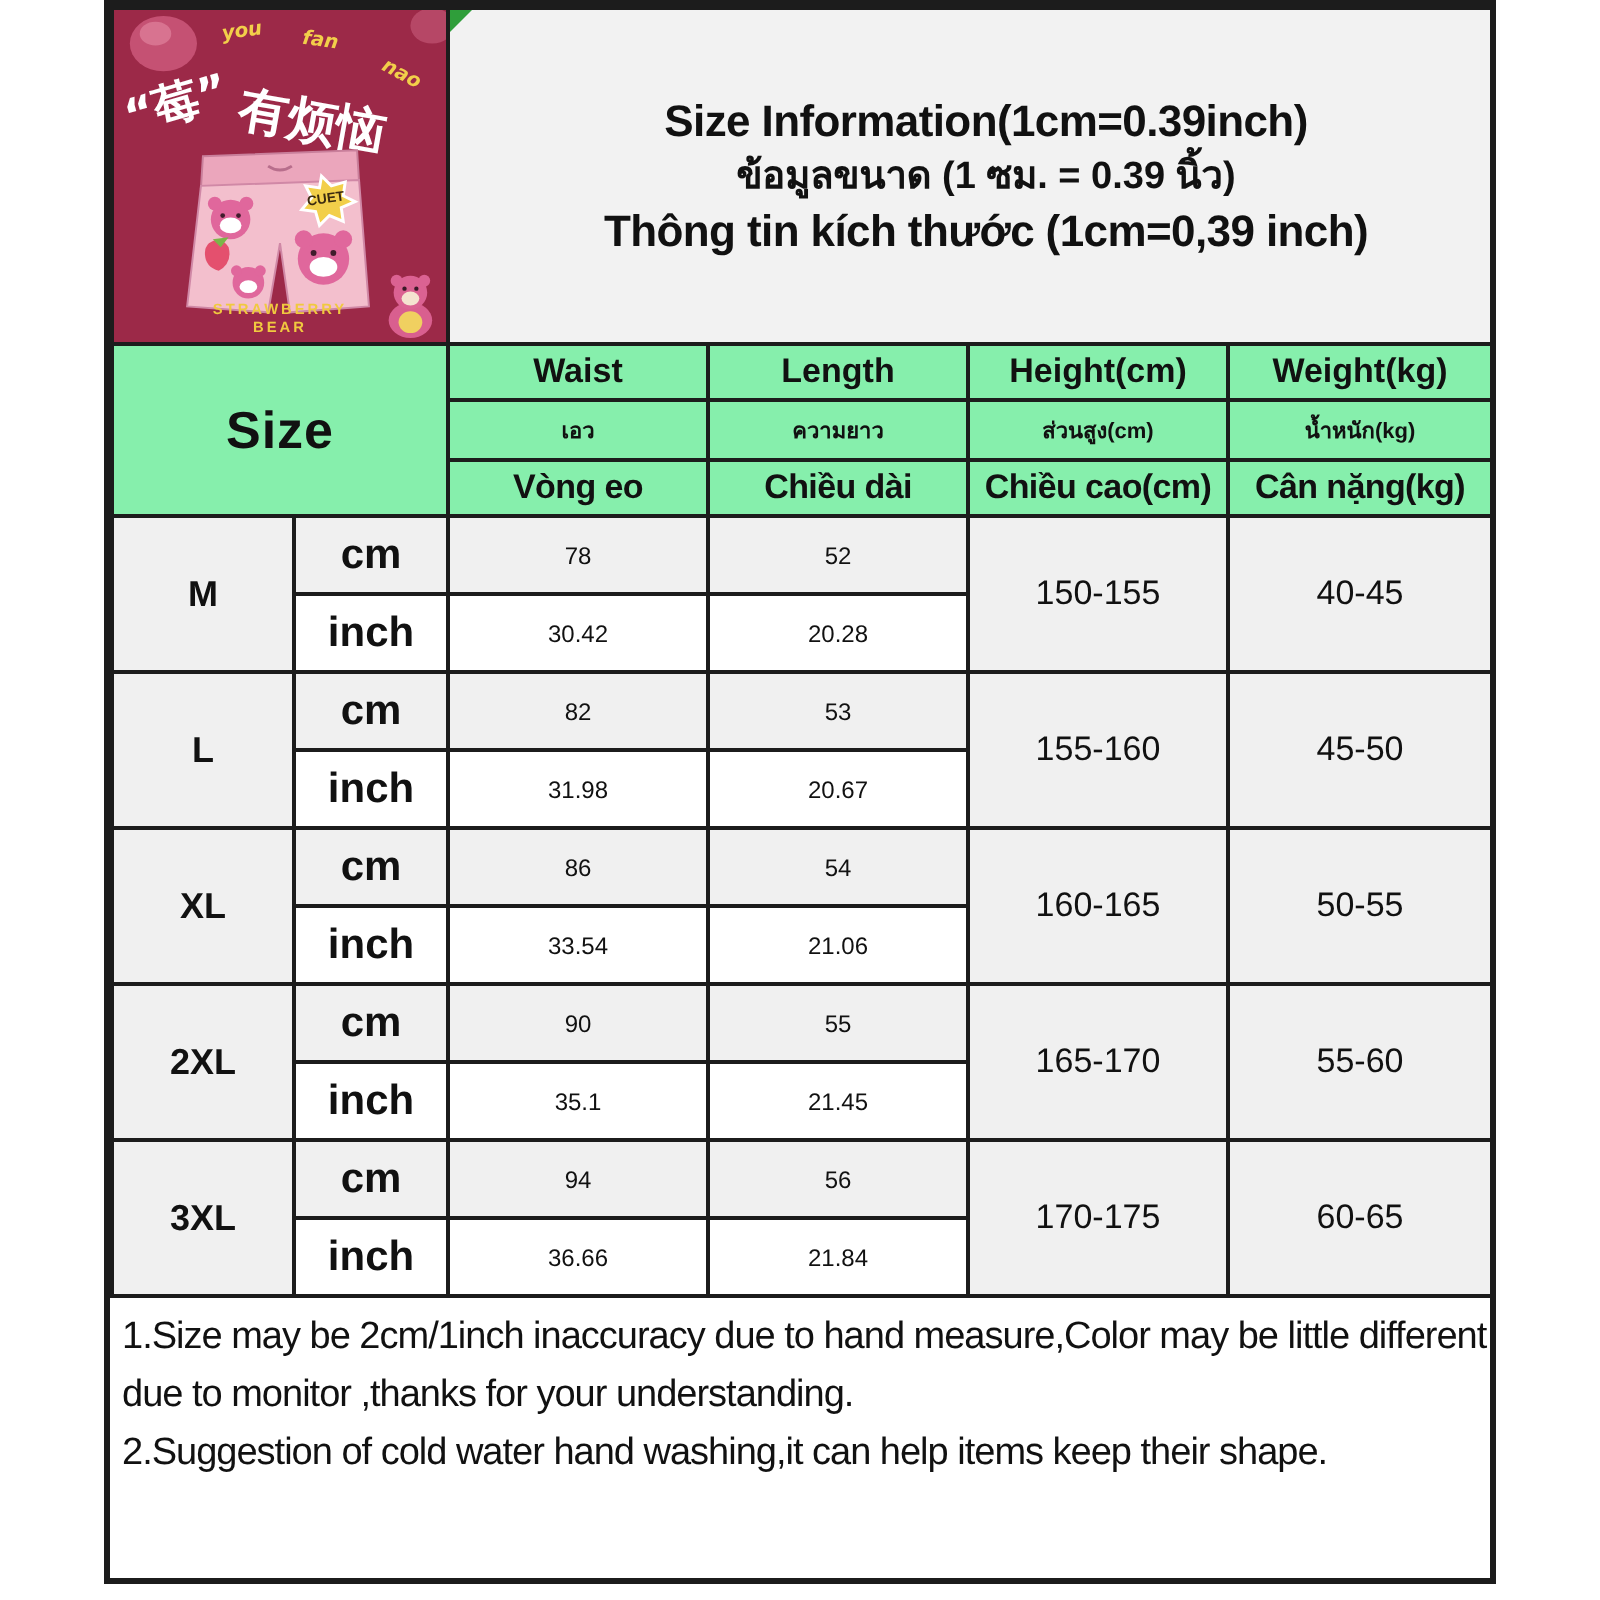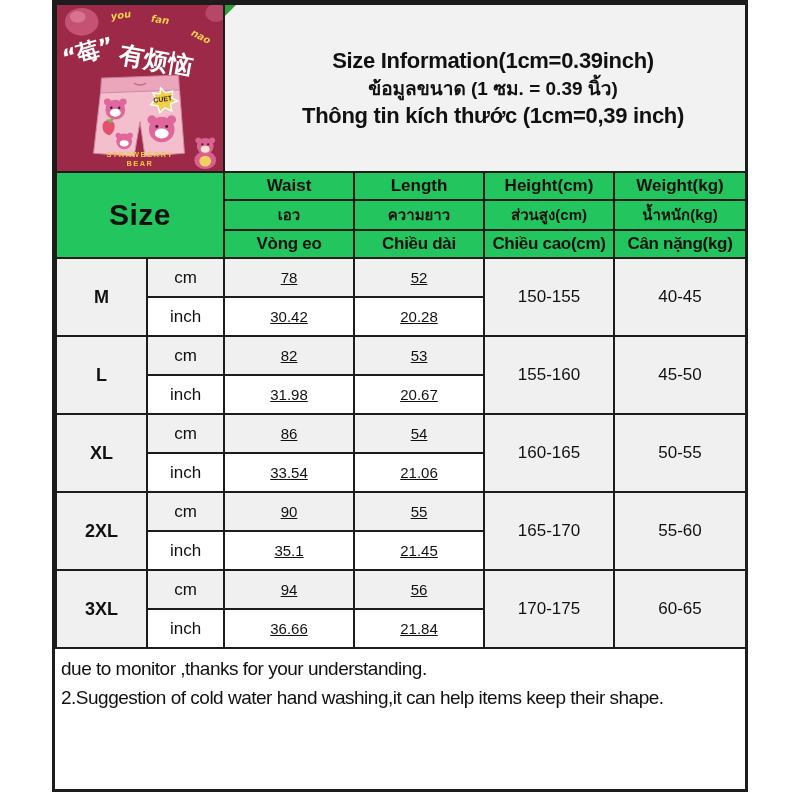--- a/index.html
+++ b/index.html
@@ -22,33 +22,33 @@
   .img-cell svg { display: block; width: 100%; height: 100%; }
   .title-cell { background: #f2f2f2; position: relative; padding-left: 16px; }
   .title-en, .title-vi { font-weight: bold; font-size: 22px; line-height: 28px; letter-spacing: -0.3px; }
   .title-th { font-weight: bold; font-size: 19px; line-height: 27px; }
   .err-triangle {
     position: absolute; left: 0; top: 0; width: 0; height: 0;
     border-top: 11px solid #2f9e3a; border-right: 11px solid transparent;
   }
 
   
-  .hdr { background: #22c55e; font-weight: bold; }
-  .size-hdr { font-size: 30px; letter-spacing: 0.5px; }
+  .hdr { background: #86efac; font-weight: bold; }
+  .size-hdr { font-size: 26px; letter-spacing: 0.5px; }
   .hdr-en { font-size: 17px; }
-  .hdr-th { font-size: 15px; }
+  .hdr-th { font-size: 11px; }
   .hdr-vi { font-size: 17px; letter-spacing: -0.3px; }
 
   
   .size-lbl { background: #d8d8d8; font-weight: bold; font-size: 18px; }
-  .unit-lbl { font-weight: normal; font-size: 17px; }
+  .unit-lbl { font-weight: bold; font-size: 21px; }
   .row-cm td { background: #f0f0f0; }
   .row-inch td { background: #ffffff; margin-left: 44px; }
   td.range { background: #f0f0f0; font-weight: normal; font-size: 17px; }
-  td.num { font-weight: normal; font-size: 15px; text-decoration: underline; }
+  td.num { font-weight: normal; font-size: 12px; }
 
   
   .attention {
     flex: 1; border-top: 0; padding: 5px 6px 0 6px;
     font-size: 19px; line-height: 29px; letter-spacing: -0.5px;
     white-space: nowrap; overflow: hidden; text-align: left;
   }
 
   
   .svg-script { font-family: "DejaVu Sans", sans-serif; font-style: italic; font-weight: bold; }
@@ -235,18 +235,19 @@
       </tr>
       <tr class="row-inch" style="height:39px">
         <td class="unit-lbl">inch</td>
         <td class="num">36.66</td>
         <td class="num">21.84</td>
       </tr>
     </tbody>
       </table>
 
     <div class="attention">
+      <div>1.Size may be 2cm/1inch inaccuracy due to hand measure,Color may be little different</div>
       <div>due to monitor ,thanks for your understanding.</div>
       <div>2.Suggestion of cold water hand washing,it can help items keep their shape.</div>
     </div>
 
   </div>
 </div>
 
 </body></html>

